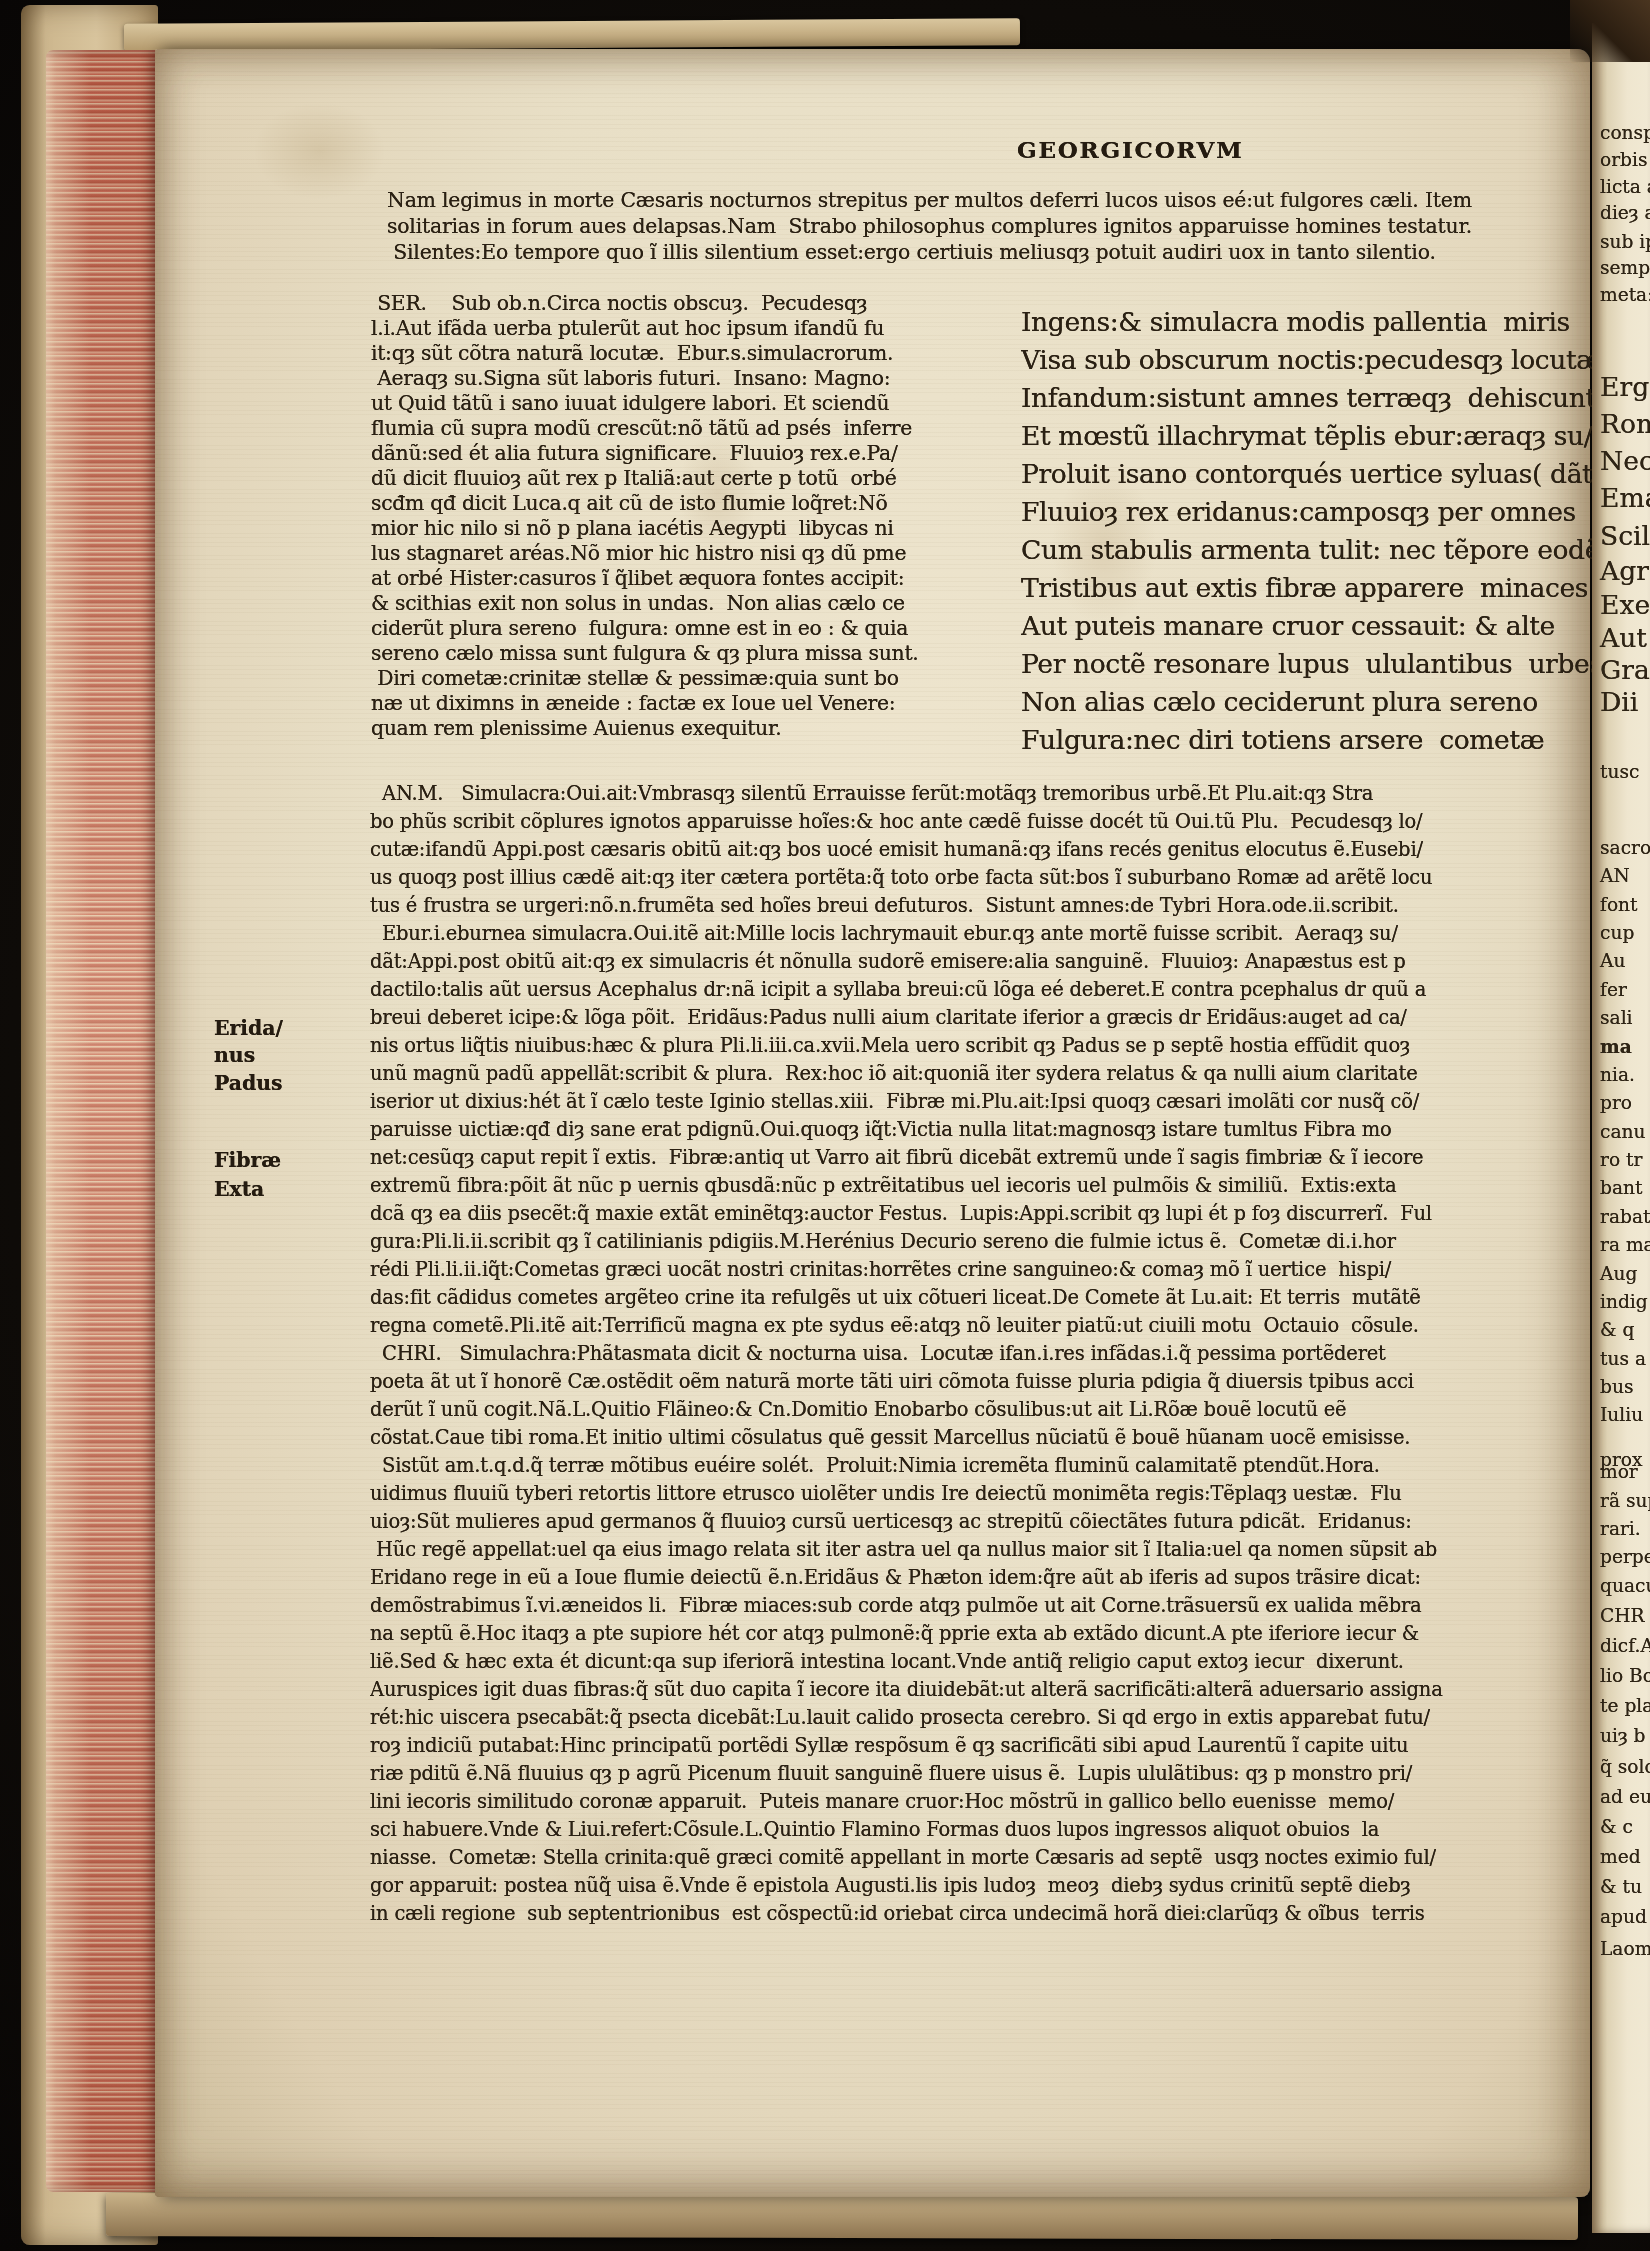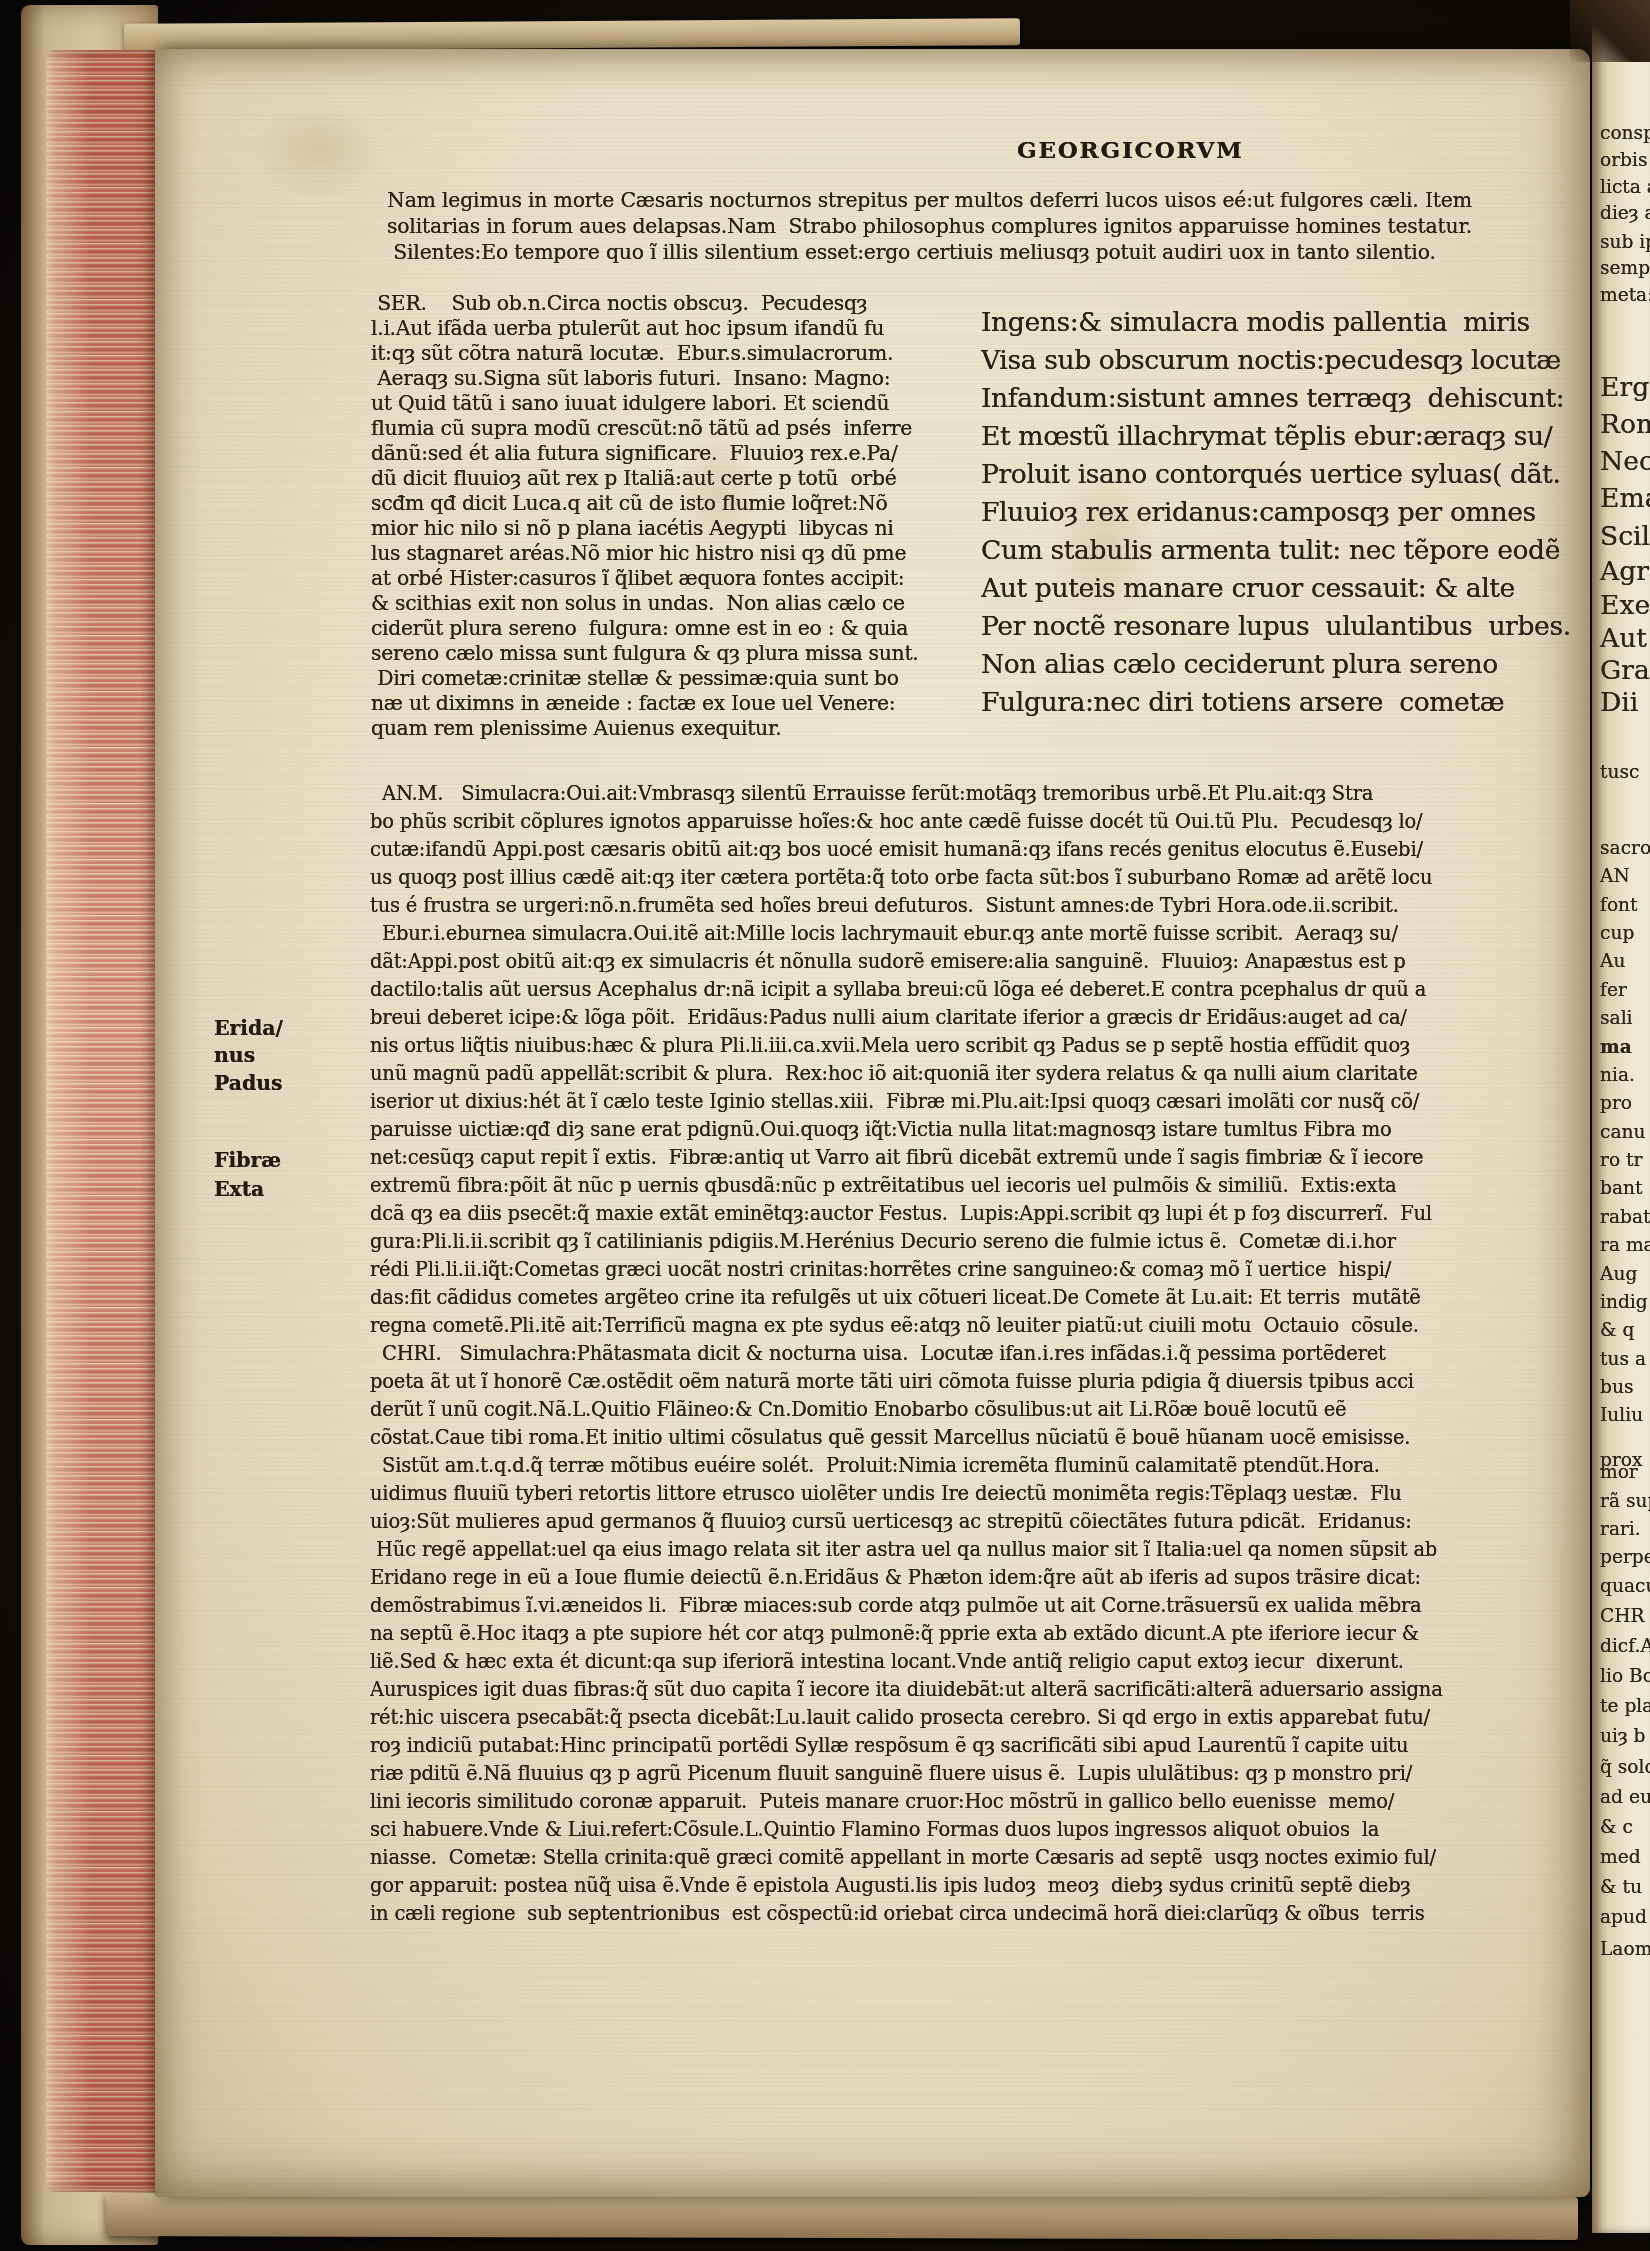--- a/index.html
+++ b/index.html
@@ -67,21 +67,21 @@
     position:absolute;left:862px;top:87px;
     font-size:23px;letter-spacing:1.8px;font-weight:600;color:#241b10;
     text-shadow:0 0 0.4px #241b10;white-space:pre;
   }
   .textline{white-space:pre;overflow:hidden;text-shadow:0 0 0.4px rgba(35,25,12,.9);}
   .intro-block{position:absolute;left:232px;top:138px;width:1213px;font-size:20.4px;}
   .intro-block .textline{height:26px;line-height:26px;letter-spacing:-0.2px;}
   .left-col{position:absolute;left:216px;top:242px;width:601px;font-size:20.4px;}
   .left-col .textline{height:25px;line-height:25px;letter-spacing:-0.3px;}
   .verse-col{position:absolute;left:826px;top:254px;width:612px;font-size:26.6px;}
-  .verse-col .textline{height:38px;line-height:38px;letter-spacing:-0.4px;}
+  .verse-col .textline{height:38px;line-height:38px;letter-spacing:-0.4px;margin-left:40px;}
   .commentary-block{position:absolute;left:215px;top:731px;width:1234px;font-size:19.5px;}
   .commentary-block .textline{height:28px;line-height:28px;letter-spacing:-0.2px;}
   .margin-note{
     position:absolute;left:59px;width:115px;
     font-size:20.4px;font-weight:600;color:#241b10;white-space:pre;
     text-shadow:0 0 0.4px rgba(35,25,12,.9);
   }
   
   .facing-page{position:absolute;left:1592px;top:0;width:59px;height:2251px;padding-left:22px;}
   .facing-surface{
@@ -140,20 +140,21 @@
 
   <div class="verse-col">
 
   <div class="textline">Ingens:&amp; simulacra modis pallentia  miris</div>
       <div class="textline">Visa sub obscurum noctis:pecudesqȝ locutæ</div>
       <div class="textline">Infandum:sistunt amnes terræqȝ  dehiscunt:</div>
       <div class="textline">Et mœstũ illachrymat tẽplis ebur:æraqȝ su/</div>
       <div class="textline">Proluit isano contorqués uertice syluas( dãt.</div>
       <div class="textline">Fluuioȝ rex eridanus:camposqȝ per omnes</div>
       <div class="textline">Cum stabulis armenta tulit: nec tẽpore eodẽ</div>
+      <div class="textline">Tristibus aut extis fibræ apparere  minaces</div>
       <div class="textline">Aut puteis manare cruor cessauit: &amp; alte</div>
       <div class="textline">Per noctẽ resonare lupus  ululantibus  urbes.</div>
       <div class="textline">Non alias cælo ceciderunt plura sereno</div>
       <div class="textline">Fulgura:nec diri totiens arsere  cometæ</div>
     </div>
 
   <div class="commentary-block">
 
   <div class="textline">  AN.M.   Simulacra:Oui.ait:Vmbrasqȝ silentũ Errauisse ferũt:motãqȝ tremoribus urbẽ.Et Plu.ait:qȝ Stra</div>
       <div class="textline">bo phũs scribit cõplures ignotos apparuisse hoĩes:&amp; hoc ante cædẽ fuisse docét tũ Oui.tũ Plu.  Pecudesqȝ lo/</div>

